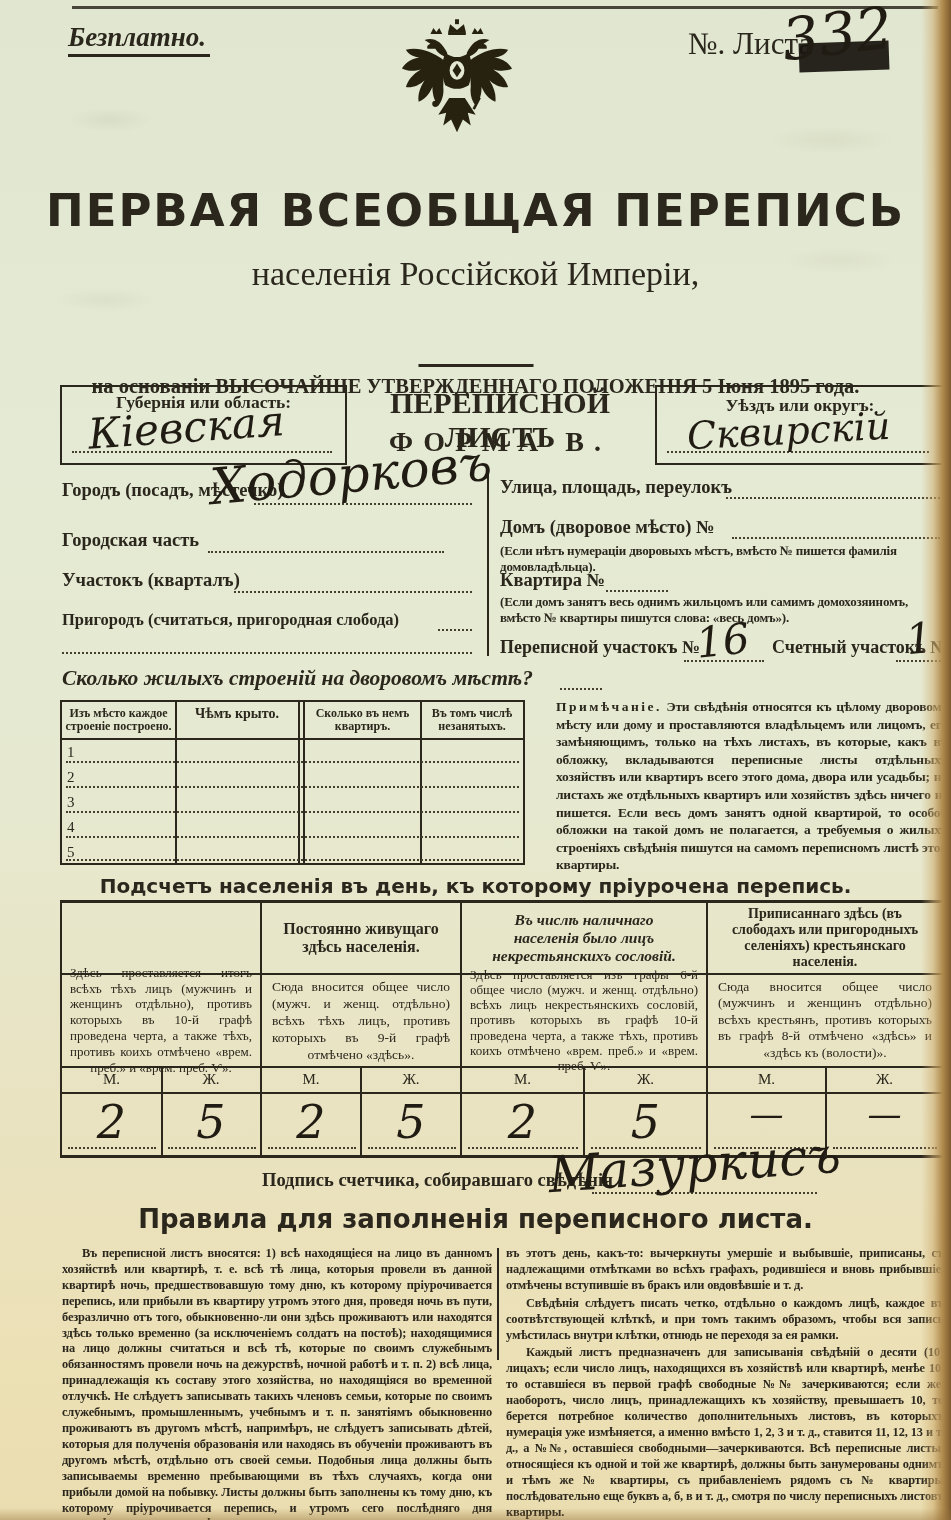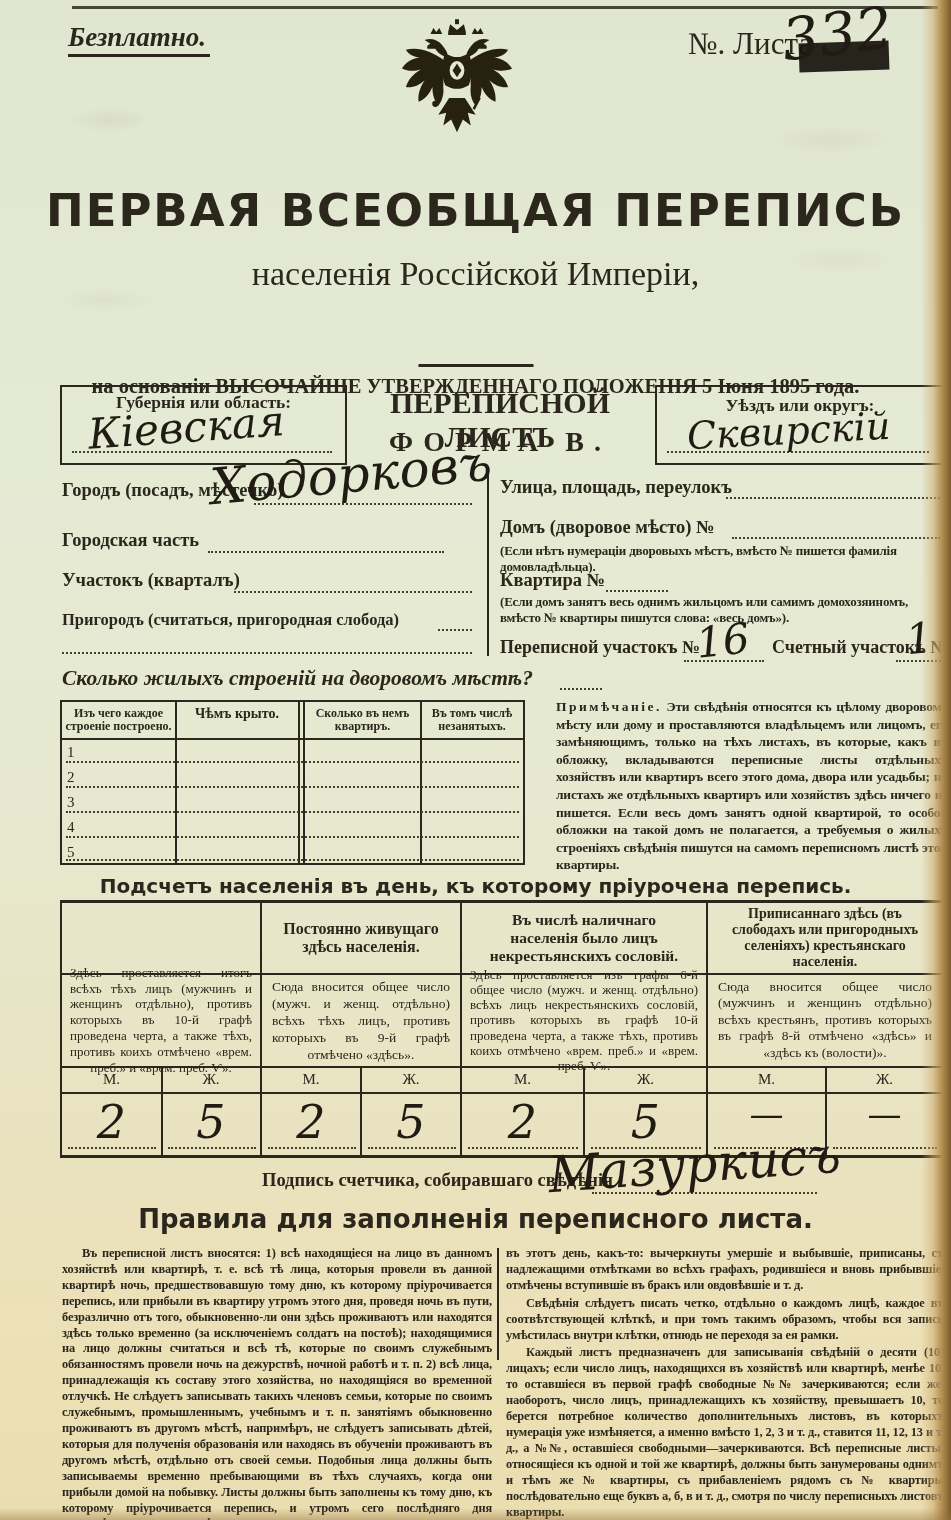--- a/index.html
+++ b/index.html
@@ -125,21 +125,21 @@
 
   <div class="abs serif b" style="left:62px;top:666px;font-size:21.5px;font-style:italic;">Сколько жилыхъ строеній на дворовомъ мѣстѣ?</div>
   <div class="dot" style="left:560px;top:688px;width:42px;"></div>
 
   <div class="abs" style="left:60px;top:700px;width:465px;height:165px;border:2px solid #2b271d;box-sizing:border-box;">
     <div class="vline" style="left:113px;top:0;width:1.5px;height:161px;"></div>
     <div class="vline" style="left:236px;top:0;width:1.5px;height:161px;"></div>
     <div class="vline" style="left:241px;top:0;width:1.5px;height:161px;"></div>
     <div class="vline" style="left:358px;top:0;width:1.5px;height:161px;"></div>
     <div class="hline" style="left:0;top:36px;width:461px;height:1.5px;"></div>
-    <div class="cell serif b" style="left:0;top:0;width:113px;height:36px;font-size:12px;line-height:13.5px;">Изъ чего каждое строеніе построено.</div>
+    <div class="cell serif b" style="left:0;top:0;width:113px;height:36px;font-size:12px;line-height:13.5px;">Изъ мѣсто каждое строеніе построено.</div>
     <div class="cell serif b" style="left:114px;top:0;width:122px;height:24px;font-size:14px;">Чѣмъ крыто.</div>
     <div class="cell serif b" style="left:243px;top:0;width:115px;height:36px;font-size:12px;line-height:13.5px;">Сколько въ немъ квартиръ.</div>
     <div class="cell serif b" style="left:359px;top:0;width:102px;height:36px;font-size:12px;line-height:13.5px;">Въ томъ числѣ незанятыхъ.</div>
     <div class="abs serif" style="left:5px;top:42px;font-size:15px;">1</div>
     <div class="abs serif" style="left:5px;top:67px;font-size:15px;">2</div>
     <div class="abs serif" style="left:5px;top:92px;font-size:15px;">3</div>
     <div class="abs serif" style="left:5px;top:117px;font-size:15px;">4</div>
     <div class="abs serif" style="left:5px;top:142px;font-size:15px;">5</div>
     <div class="dot" style="left:4px;top:59px;width:453px;"></div>
     <div class="dot" style="left:4px;top:84px;width:453px;"></div>
@@ -161,21 +161,21 @@
     <div class="hline" style="left:0;top:70px;width:880px;height:1.5px;"></div>
     <div class="hline" style="left:0;top:163px;width:880px;height:1.5px;"></div>
     <div class="hline" style="left:0;top:189px;width:880px;height:1.5px;"></div>
 
     <div class="vline" style="left:99px;top:163px;width:1.5px;height:90px;"></div>
     <div class="vline" style="left:298px;top:163px;width:1.5px;height:90px;"></div>
     <div class="vline" style="left:521px;top:163px;width:1.5px;height:90px;"></div>
     <div class="vline" style="left:763px;top:163px;width:1.5px;height:90px;"></div>
 
     <div class="cell serif b" style="left:200px;top:0;width:198px;height:70px;font-size:16px;padding:0 14px;">Постоянно живущаго здѣсь населенія.</div>
-    <div class="cell serif b" style="left:400px;top:0;width:244px;height:70px;font-size:15.5px;padding:0 20px;">Въ числѣ наличнаго населенія было лицъ некрестьянскихъ сословій.</div>
+    <div class="cell serif b" style="left:400px;top:0;width:244px;height:70px;font-size:15.5px;padding:0 20px;font-style:italic;">Въ числѣ наличнаго населенія было лицъ некрестьянскихъ сословій.</div>
     <div class="cell serif b" style="left:646px;top:0;width:234px;height:70px;font-size:14px;padding:0 8px;line-height:16px;">Приписаннаго здѣсь (въ слободахъ или пригородныхъ селеніяхъ) крестьянскаго населенія.</div>
 
     <div class="cell serif" style="left:0;top:72px;width:198px;height:90px;font-size:13px;line-height:15.8px;padding:0 8px;text-align:justify;text-align-last:center;">Здѣсь проставляется итогъ всѣхъ тѣхъ лицъ (мужчинъ и женщинъ отдѣльно), противъ которыхъ въ 10-й графѣ проведена черта, а также тѣхъ, противъ коихъ отмѣчено «врем. преб.» и «врем. преб. Ѵ».</div>
     <div class="cell serif" style="left:200px;top:72px;width:198px;height:90px;font-size:13.5px;line-height:17px;padding:0 10px;text-align:justify;text-align-last:center;border-radius:8px;">Сюда вносится общее число (мужч. и женщ. отдѣльно) всѣхъ тѣхъ лицъ, противъ которыхъ въ 9-й графѣ отмѣчено «здѣсь».</div>
     <div class="cell serif" style="left:400px;top:72px;width:244px;height:90px;font-size:13px;line-height:15.2px;padding:0 8px;text-align:justify;text-align-last:center;">Здѣсь проставляется изъ графы 6-й общее число (мужч. и женщ. отдѣльно) всѣхъ лицъ некрестьянскихъ сословій, противъ которыхъ въ графѣ 10-й проведена черта, а также тѣхъ, противъ коихъ отмѣчено «врем. преб.» и «врем. преб. Ѵ».</div>
     <div class="cell serif" style="left:646px;top:72px;width:234px;height:90px;font-size:13.5px;line-height:16.5px;padding:0 10px;text-align:justify;text-align-last:center;">Сюда вносится общее число (мужчинъ и женщинъ отдѣльно) всѣхъ крестьянъ, противъ которыхъ въ графѣ 8-й отмѣчено «здѣсь» и «здѣсь къ (волости)».</div>
 
     <div class="cell serif" style="left:0;top:164px;width:99px;height:25px;font-size:15px;">М.</div>
     <div class="cell serif" style="left:100px;top:164px;width:98px;height:25px;font-size:15px;">Ж.</div>
     <div class="cell serif" style="left:200px;top:164px;width:98px;height:25px;font-size:15px;">М.</div>

